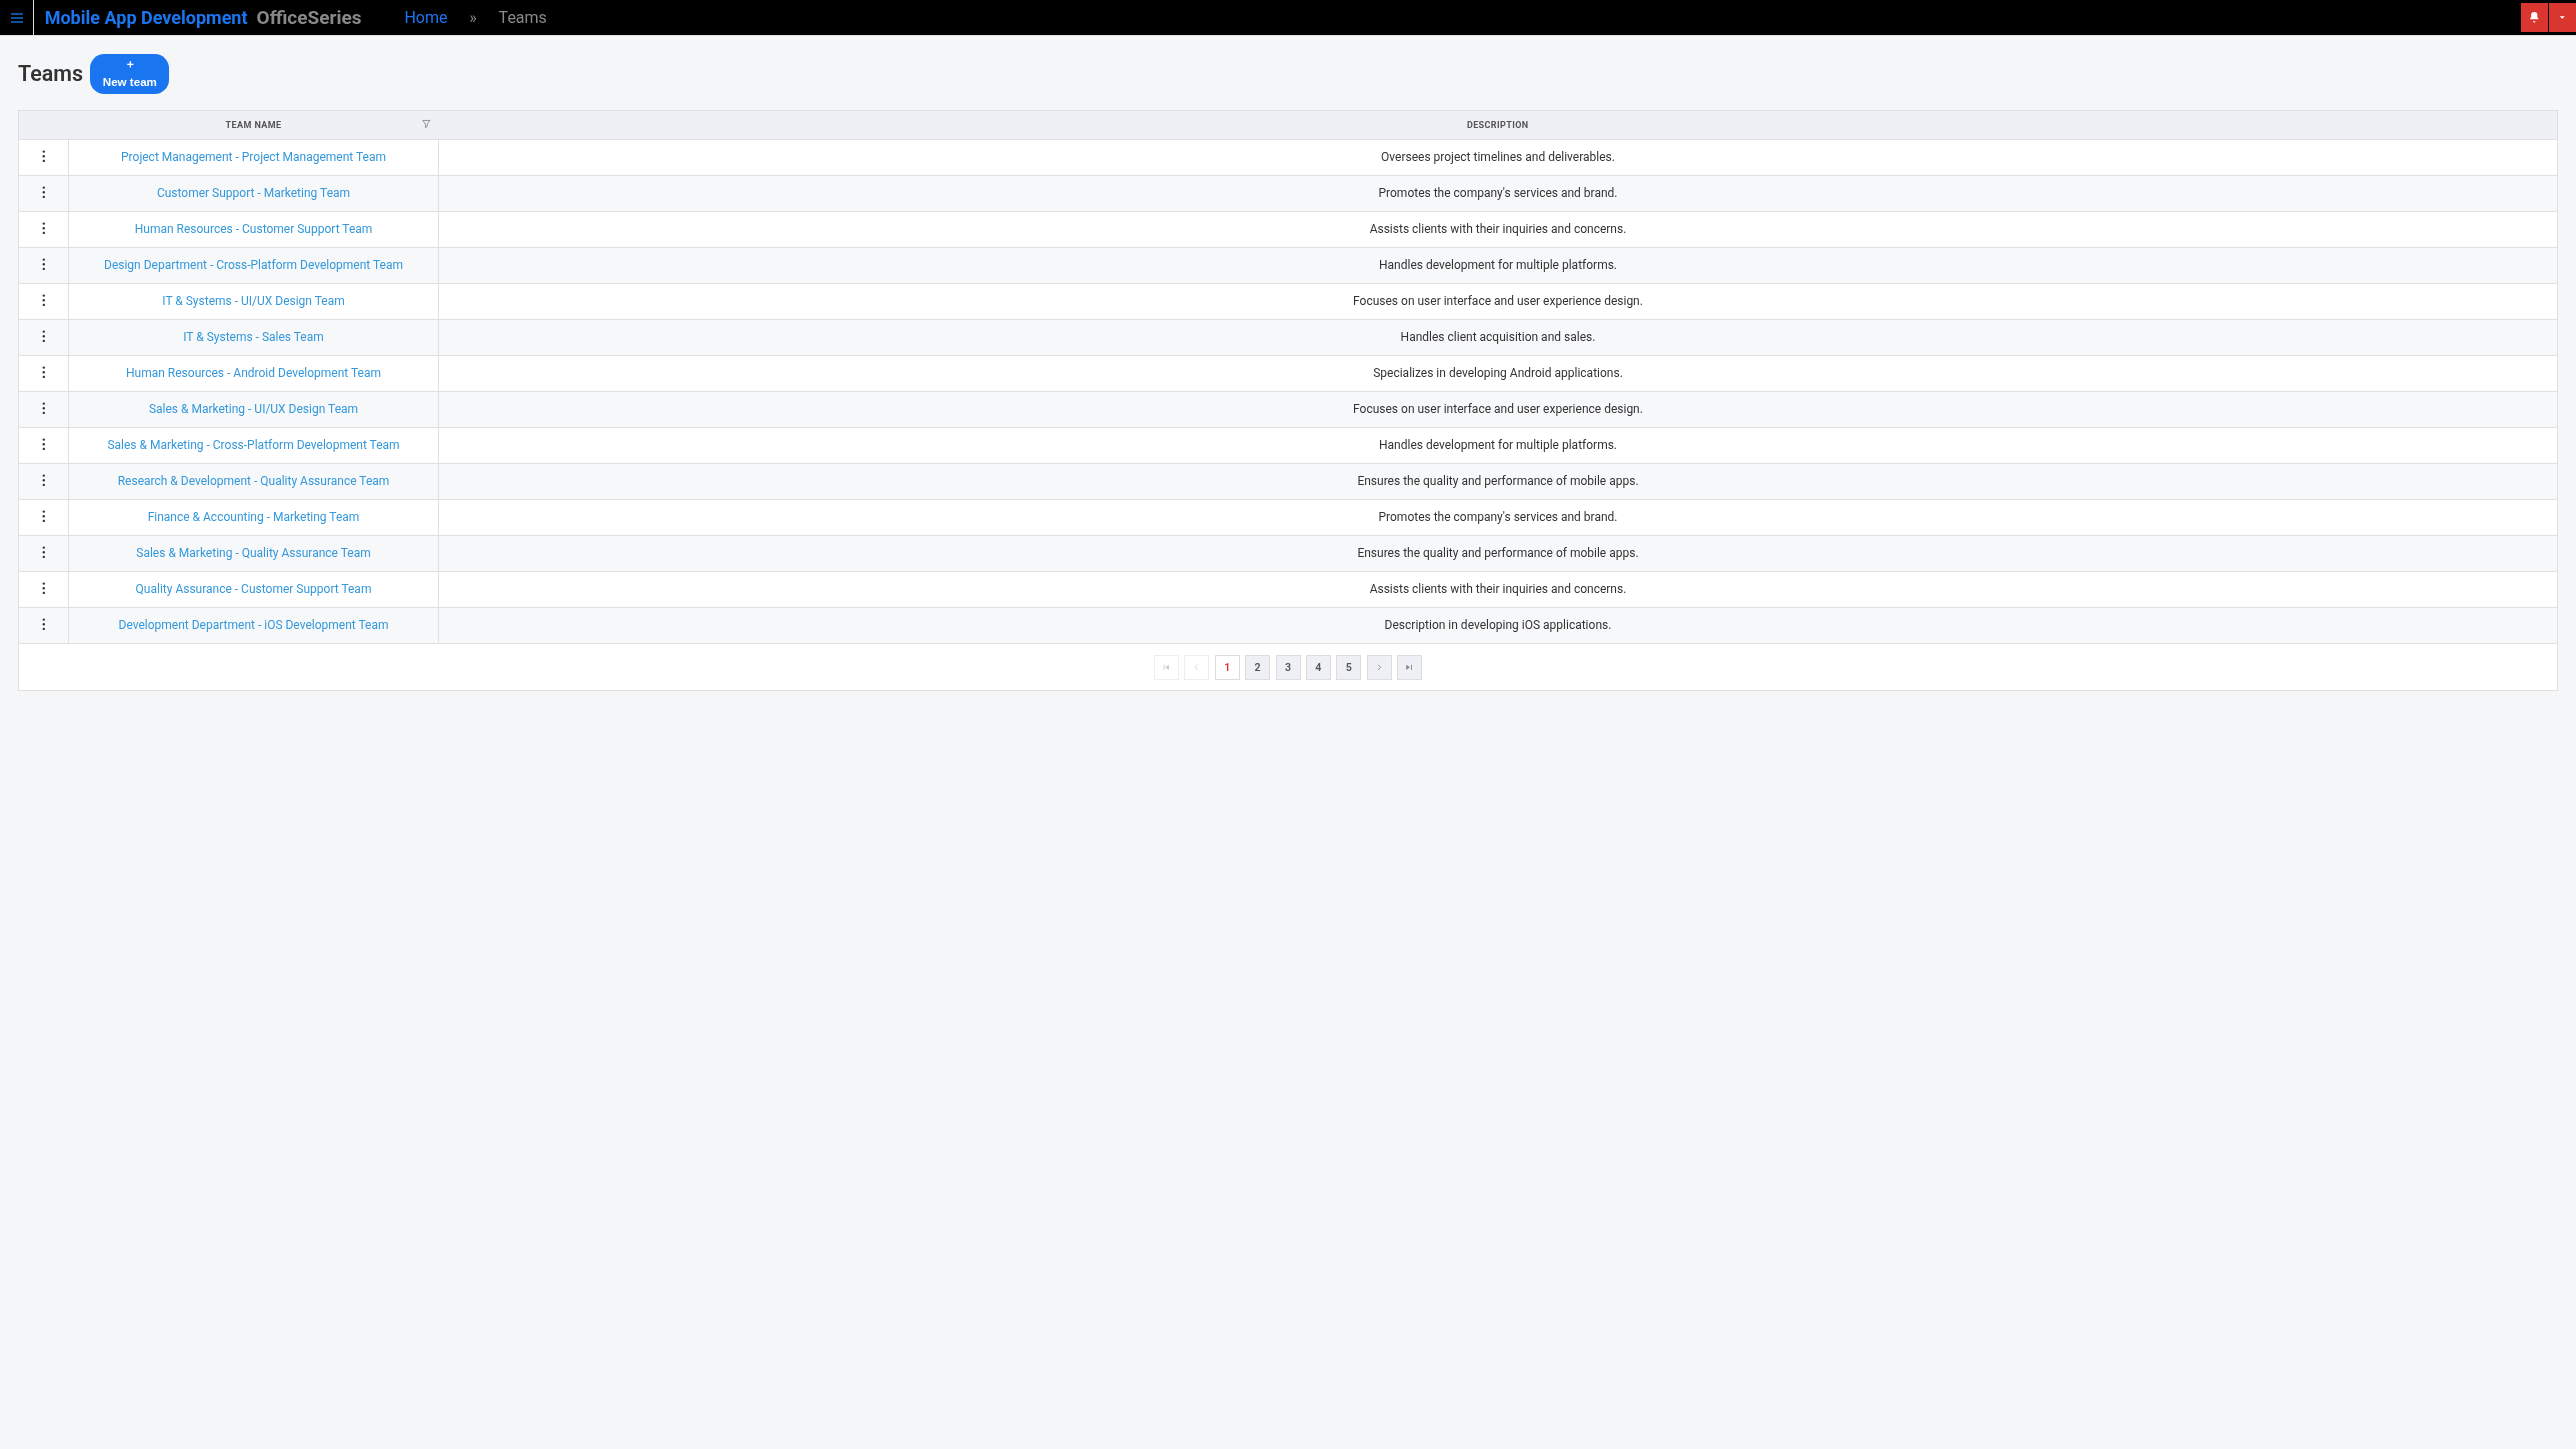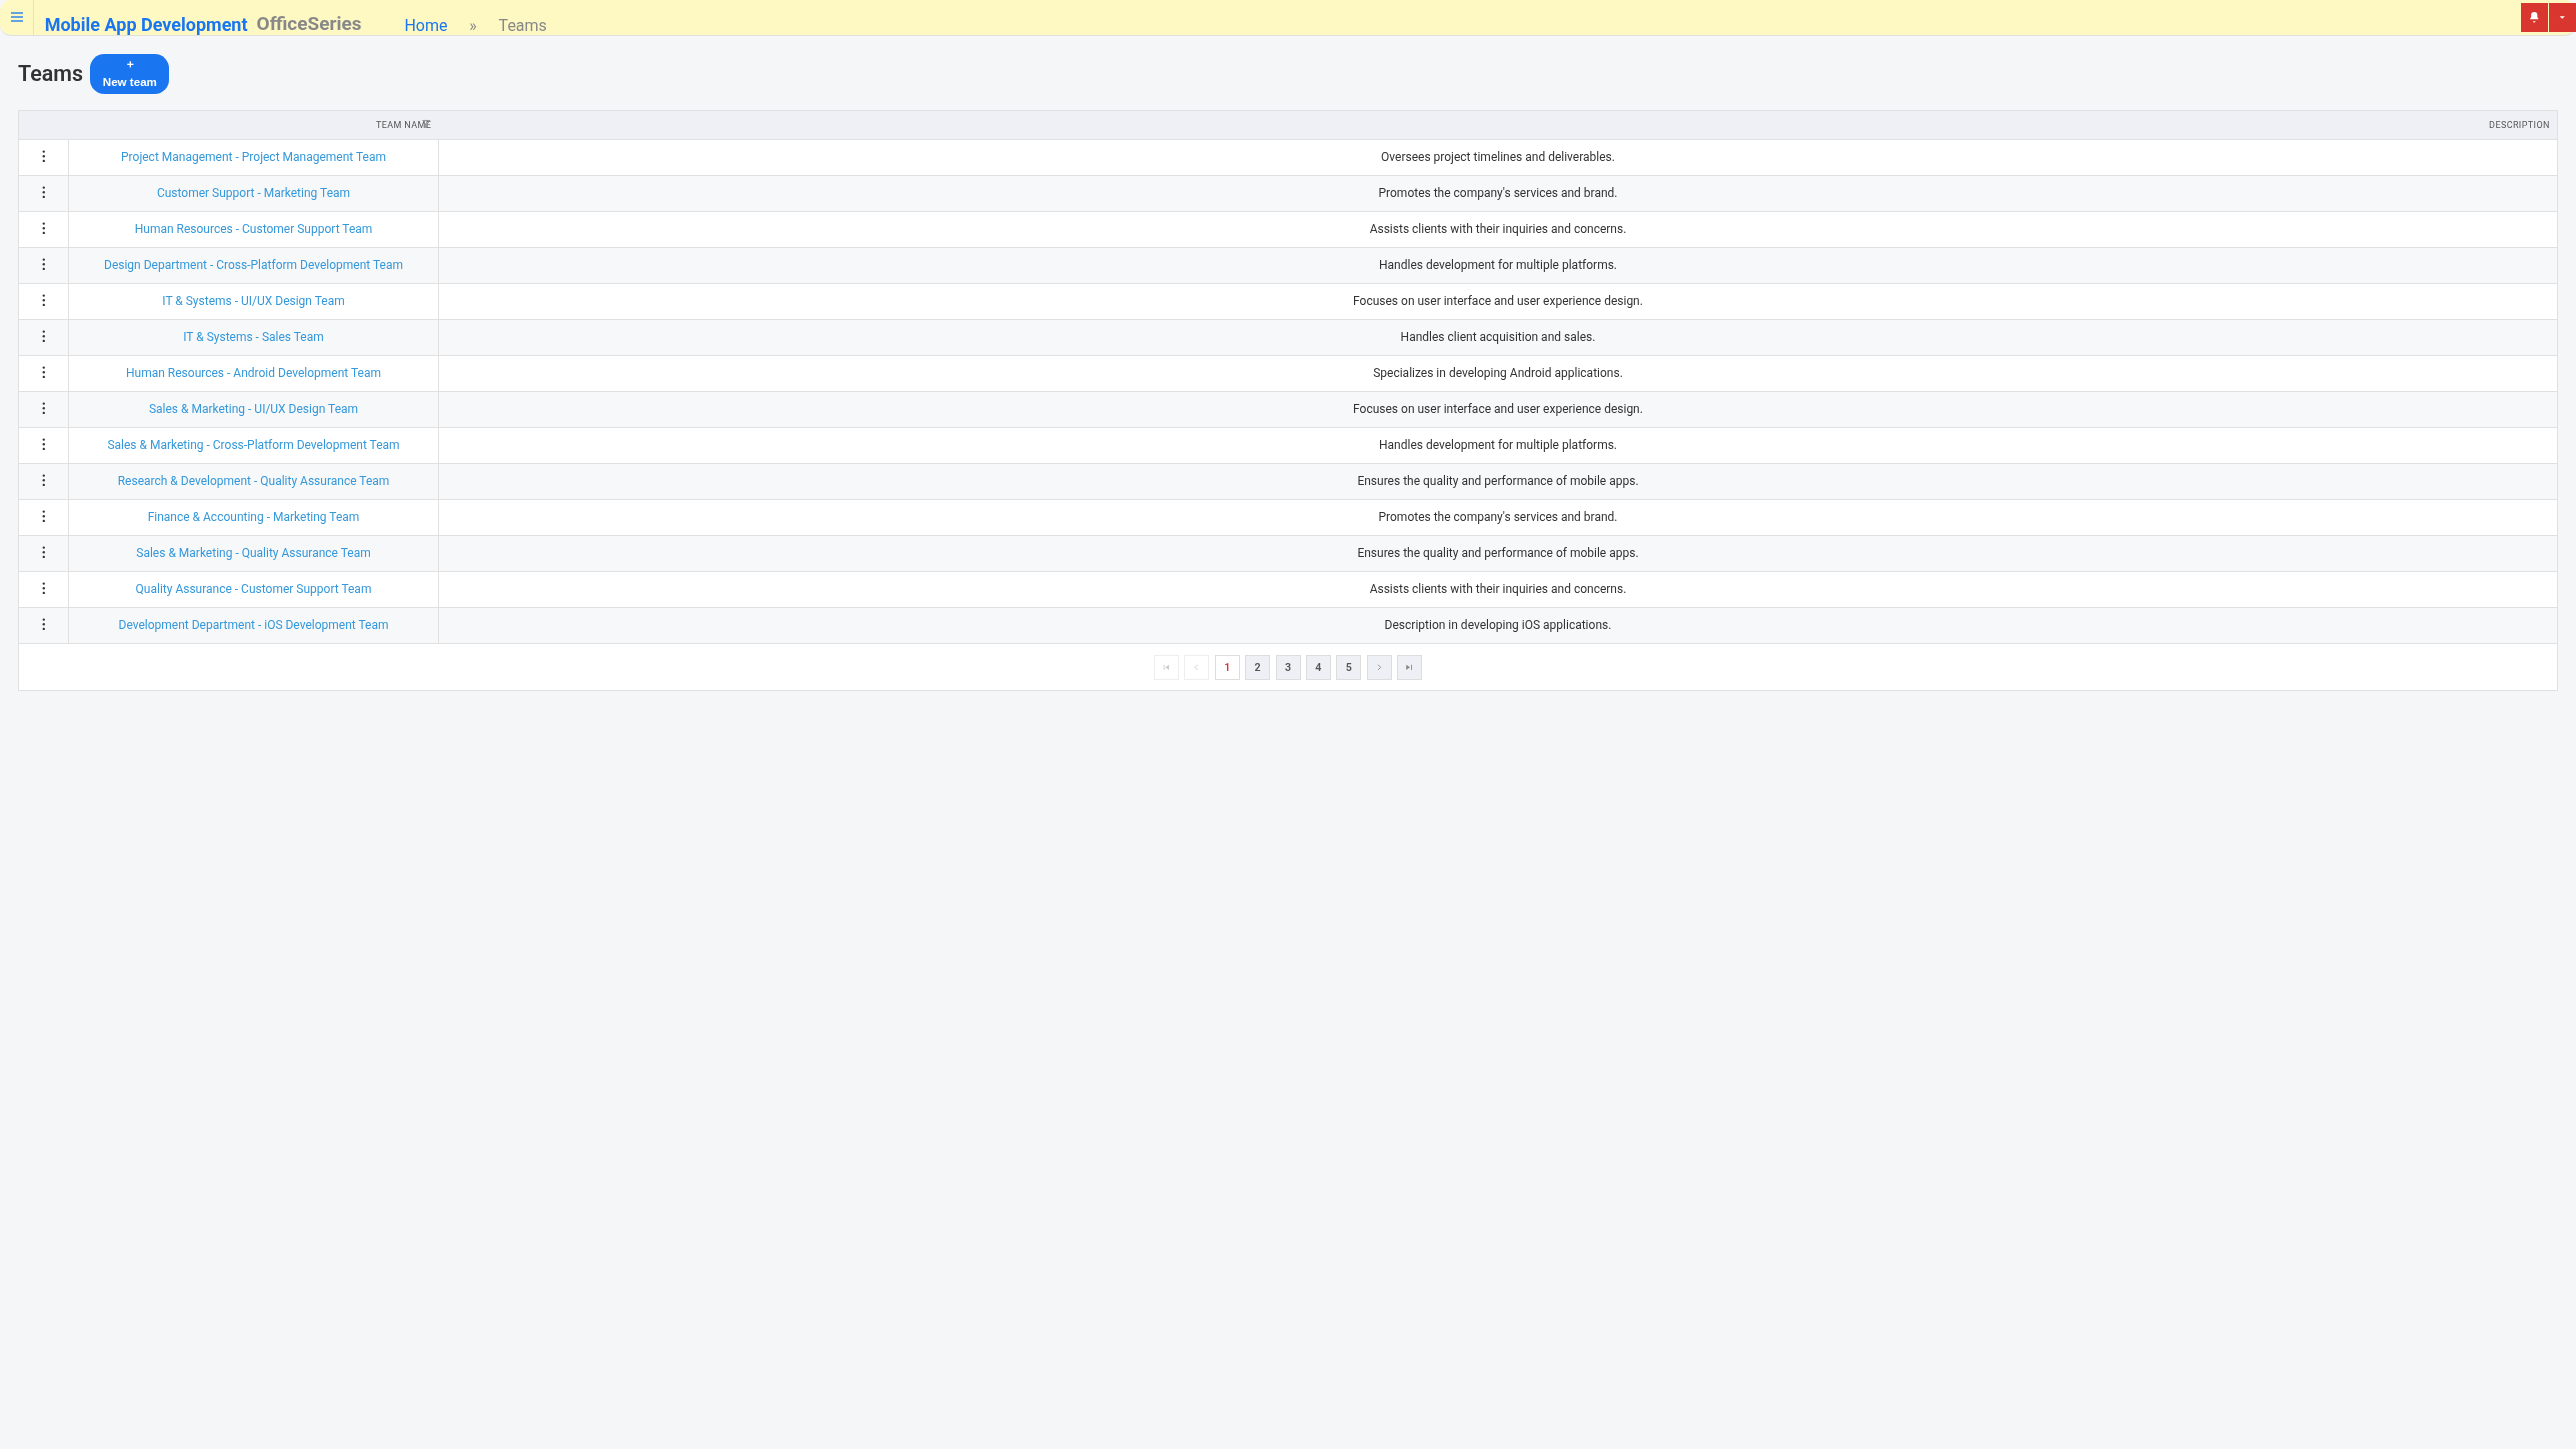--- a/index.html
+++ b/index.html
@@ -3,28 +3,27 @@
 <meta charset="utf-8">
 <style>
 * { box-sizing: border-box; margin: 0; padding: 0; }
 body {
   font-family: -apple-system, BlinkMacSystemFont, "Segoe UI", Roboto, "Helvetica Neue", Arial, sans-serif;
   background: #f5f6f8;
   color: #212529;
   font-size: 12.5px;
 }
 .header {
-  background: #fef9c3;
+  background: #000000;
   border-bottom: 0.9px solid #e0e0e0;
   height: 36px;
   display: flex;
-  align-items: flex-end;
+  align-items: center;
   padding: 0;
   position: relative;
-  border-radius: 11px;
 }
 .hamburger {
   width: 34px;
   height: 36px;
   display: flex;
   align-items: center;
   justify-content: center;
   border-right: 0.9px solid #e0e0e0;
   cursor: pointer;
   color: #1976f0;
@@ -104,23 +103,23 @@
 .table {
   width: 100%;
   background: #fff;
   border-collapse: collapse;
   border: 0.9px solid #e0e0e0;
 }
 .table thead {
   background: #eef0f5;
 }
 .table th {
-  text-align: right;
+  text-align: center;
   font-size: 9px;
-  font-weight: 400;
+  font-weight: 700;
   letter-spacing: 0.4px;
   color: #555;
   text-transform: uppercase;
   padding: 9px 7.2px;
   border-bottom: 0.9px solid #e0e0e0;
   position: relative;
 }
 .table th.actions-col { width: 50px; }
 .table th.name-col { width: 370px; }
 .filter-icon {

